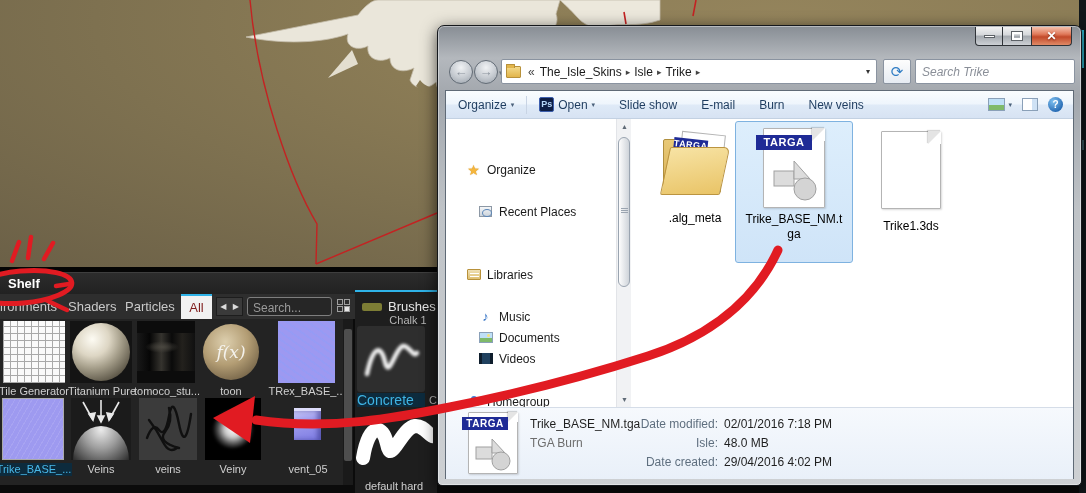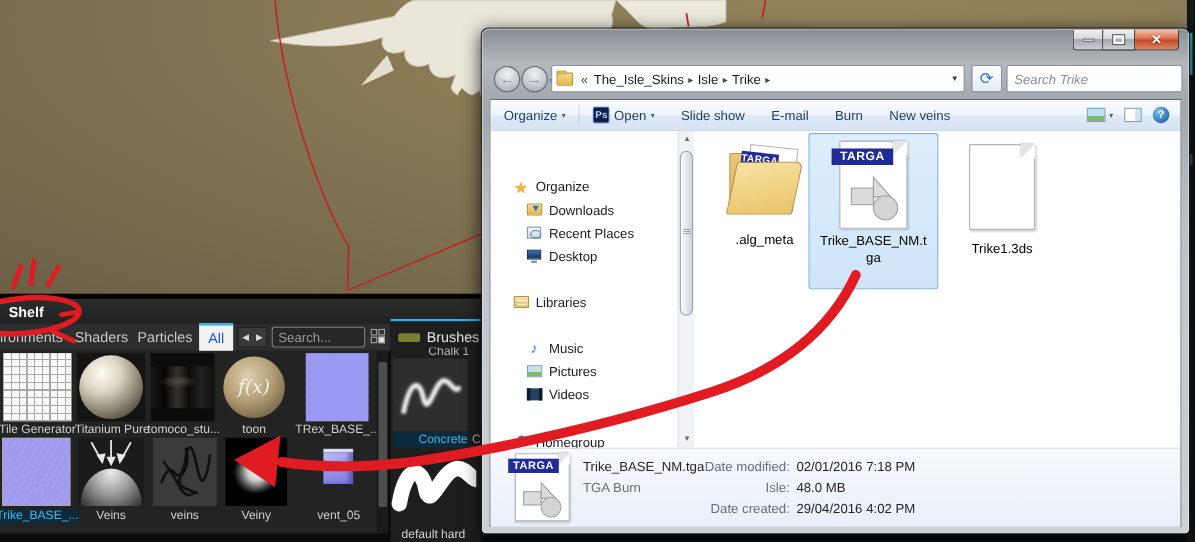--- a/index.html
+++ b/index.html
@@ -12,21 +12,21 @@
     background: radial-gradient(ellipse at 72% 8%, #94845c 0%, #8a7b55 38%, #7e7150 62%, #6b6047 100%); }
   .wire-svg, .dino-svg { position:absolute; left:0; top:0; }
 
   .app-topline { position:absolute; left:0; top:267px; width:440px; height:5px; background:#050505; }
   .shelf-header { position:absolute; left:0; top:272px; width:437px; height:22px;
     background:linear-gradient(#2c2c2c,#222); border-top:1px solid #3e3e3e; color:#fff;
     font-size:13px; font-weight:bold; line-height:21px; padding-left:8px; }
   .shelf-tabs { position:absolute; left:0; top:294px; width:355px; height:25px; background:#2e2e2e; }
   .stab { position:absolute; top:0; height:25px; line-height:25px; color:#c9c9c9; font-size:13px; }
   .stab-all { position:absolute; left:181px; top:0; width:31px; height:25px; background:#f1f1f1;
-    color:#1d4ed8; font-size:13px; text-align:center; line-height:23px; border-top:2px solid #2fb3e8; }
+    color:#7f1d1d; font-size:13px; text-align:center; line-height:23px; border-top:2px solid #2fb3e8; }
   .tab-arrows { position:absolute; left:216px; top:3px; width:27px; height:19px; background:#3a3a3a;
     border:1px solid #1d1d1d; display:flex; align-items:center; justify-content:space-around;
     color:#dcdcdc; font-size:8px; }
   .shelf-search { position:absolute; left:247px; top:3px; width:85px; height:19px; background:#262626;
     border:1px solid #7e7e7e; border-radius:3px; }
   .shelf-search input { width:100%; height:100%; background:transparent; border:none; outline:none;
     color:#bbb; font-size:12px; padding:0 5px; font-family:"Liberation Sans",sans-serif; }
   .shelf-search input::placeholder { color:#9a9a9a; opacity:1; }
   .grid-ico { position:absolute; left:337px; top:5px; width:14px; height:14px; display:grid;
     grid-template-columns:6px 6px; grid-template-rows:6px 6px; gap:1px; }
@@ -78,21 +78,21 @@
 
   
   .brushes { position:absolute; left:355px; top:290px; width:82px; height:203px; background:#1e1e1e;
     border-top:2px solid #2fb3e8; overflow:hidden; }
   .br-head { position:absolute; left:0; top:6px; width:100%; height:18px; }
   .br-swatch { position:absolute; left:7px; top:5px; width:20px; height:8px; background:#7d7d35; border-radius:2px; }
   .br-title { position:absolute; left:33px; top:0; color:#e5e5e5; font-size:13px; line-height:18px; }
   .br-partial { position:absolute; left:0; top:24px; width:72px; height:8px; overflow:hidden; text-align:center; }
   .br-partial span { display:inline-block; transform:translateY(-6px); color:#b5b5b5; font-size:11px;margin-left:34px; }
   .br-thumb1 { position:absolute; left:2px; top:34px; width:68px; height:66px; background:#2e2e2e; border-radius:3px; }
-  .br-lbl1 { position:absolute; left:2px; top:101px; width:68px; text-align:right; font-size:11px;
+  .br-lbl1 { position:absolute; left:2px; top:101px; width:68px; text-align:left; font-size:14px;
     color:#3fb4e4; background:#0d2b3d; height:14px; line-height:14px; }
   .br-clip { position:absolute; left:74px; top:101px; color:#b5b5b5; font-size:11px; height:14px; line-height:14px; }
   .br-thumb2 { position:absolute; left:0px; top:118px; width:78px; height:70px; }
   .br-lbl2 { position:absolute; left:0px; top:188px; width:78px; text-align:center; font-size:11px; color:#cfcfcf; }
 
   .right-strip { position:absolute; left:1079px; top:0; width:7px; height:493px; background:#11171a; }
   .right-strip .teal { position:absolute; left:2px; top:30px; width:3px; height:38px; background:#2fb9cf; }
   .right-strip .dot { position:absolute; left:2px; top:140px; width:3px; height:10px; background:#3d5a62; }
 
   
@@ -459,53 +459,41 @@
           <span class="preview-ico"></span>
           <span class="help-ico"><span>?</span></span>
         </span>
       </div>
 
       <div class="navpane">
         <div class="nav-item group" style="top:42px">
             <span class="ico star">★</span>
             <span class="lbl">Organize</span>
           </div>
-        <div class="nav-item child" style="top:63px">
-            <span class="ico">
-              <span class="fold dl"></span>
-            </span>
-            <span class="lbl">Downloads</span>
-          </div>
         <div class="nav-item child" style="top:84px">
             <span class="ico">
               <span class="recent"></span>
             </span>
             <span class="lbl">Recent Places</span>
           </div>
-        <div class="nav-item child" style="top:105px">
-            <span class="ico">
-              <span class="desk"></span>
-            </span>
-            <span class="lbl">Desktop</span>
-          </div>
         <div class="nav-item group" style="top:147px">
             <span class="ico">
               <span class="fold lib"></span>
             </span>
             <span class="lbl">Libraries</span>
           </div>
         <div class="nav-item child" style="top:189px">
             <span class="ico note">♪</span>
             <span class="lbl">Music</span>
           </div>
         <div class="nav-item child" style="top:210px">
             <span class="ico">
               <span class="pic"></span>
             </span>
-            <span class="lbl">Pictures</span>
+            <span class="lbl">Documents</span>
           </div>
         <div class="nav-item child" style="top:231px">
             <span class="ico">
               <span class="vid"></span>
             </span>
             <span class="lbl">Videos</span>
           </div>
         <div class="nav-item group" style="top:274px">
             <span class="ico">
               <span class="home">

